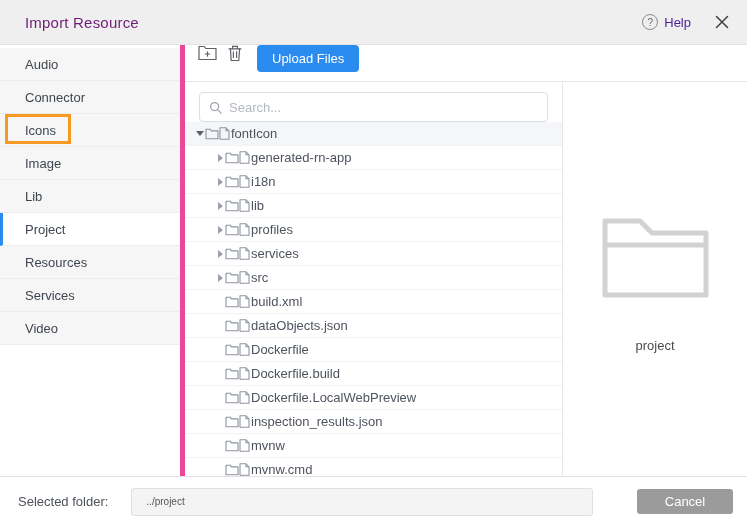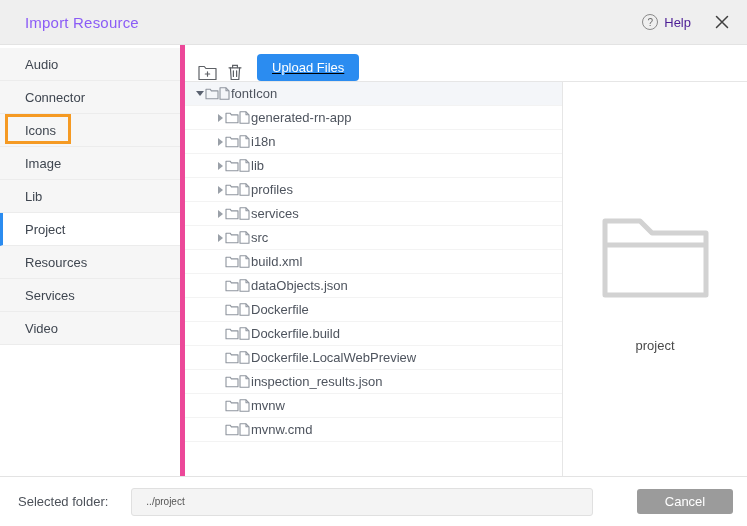--- a/index.html
+++ b/index.html
@@ -3,21 +3,21 @@
 <meta charset="utf-8">
 <style>
   * { margin:0; padding:0; box-sizing:border-box; }
   html,body { background:#fff; }
   body { font-family:"Liberation Sans", sans-serif; }
   .dialog { position:relative; width:747px; height:526px; background:#fff; overflow:hidden; }
 
   
   .hdr { height:45px; background:#efefef; border-bottom:1px solid #e3e3e3;
          display:flex; align-items:center; padding:0 18px 0 25px; }
-  .hdr-title { font-size:15px; color:#8b5cf6; font-weight:500; letter-spacing:.2px;text-align:right; }
+  .hdr-title { font-size:15px; color:#701a75; font-weight:500; letter-spacing:.2px;text-align:right; }
   .hdr-right { margin-left:auto; display:flex; align-items:center; gap:10px; }
   .help-wrap { display:flex; align-items:center; gap:6px; cursor:pointer; margin-right:14px; }
   .help-circle { width:16px; height:16px; border:1px solid #8a8a8a; border-radius:50%;
                  display:flex; align-items:center; justify-content:center;
                  font-size:10px; color:#6b6b6b; }
   .help-circle::before { content:"?"; }
   .help-label { font-size:13px; color:#4c1d95; }
   .close-btn { cursor:pointer; display:flex; align-items:center; }
 
   
@@ -29,21 +29,21 @@
                padding-left:25px; background:#f6f6f6; border-bottom:1px solid #ececec;
                font-size:13px; color:#3f4650; cursor:pointer; }
   .side-item.selected { background:#fff; border-left:3px solid var(--primary-blue,#2b8cf0); padding-left:22px; }
   .hl-box { display:none; position:absolute; left:5px; top:0; width:66px; height:30px;
             border:3px solid var(--highlight-orange,#f59a23); pointer-events:none; }
   .side-item.highlighted .hl-box { display:block; }
 
   
   .main { flex:1; display:flex; flex-direction:column; min-width:0; }
   .toolbar { height:37px; flex:none; border-bottom:1px solid #e6e6e6;
-             display:flex; align-items:flex-end; padding-left:13px; gap:11px;text-decoration:underline; }
+             display:flex; align-items:flex-start; padding-left:13px; gap:11px; }
   .tool-icon { display:flex; align-items:center; cursor:pointer; }
   .upload-btn { margin-left:4px; height:27px; padding:0 15px; background:var(--primary-blue,#2b8cf0);
                 color:#fff; font-size:13px; border:none; border-radius:4px; cursor:pointer;
                 font-family:"Liberation Sans", sans-serif; }
 
   .content-row { flex:1; display:flex; min-height:0; }
 
   
   .tree-panel { width:378px; flex:none; border-right:1px solid #e6e6e6; overflow:hidden;
                 display:flex; flex-direction:column; }
@@ -160,20 +160,29 @@
             <path d="M2.4 3.8 l.8 11.7 h7.6 l.8 -11.7"></path>
             <path d="M5.4 6.8 v5.6 M8.6 6.8 v5.6"></path>
           </svg>
         </span>
         <button class="upload-btn">Upload Files</button>
       </div>
 
       <div class="content-row">
 
         <div class="tree-panel">
+          <div class="search-wrap">
+            <span style="display:flex;">
+              <svg width="13" height="13" viewBox="0 0 14 14" fill="none" stroke="#9aa0a6" stroke-width="1.3">
+                <circle cx="6" cy="6" r="4.3"></circle>
+                  <path d="M9.3 9.3 L13 13" stroke-linecap="round"></path>
+              </svg>
+            </span>
+            <input class="search-input" type="text" placeholder="Search..." style="">
+          </div>
           <div class="tree">
 
           <div class="tree-row folder lvl0 expanded">
                 <span class="arrow"></span>
                 <span class="tree-ico">
                   <span class="folder-glyph" style="display:flex;">
                     <svg width="14" height="12" viewBox="0 0 14 12" fill="none" stroke="#8f959e" stroke-width="1.1" stroke-linejoin="round">
                       <path d="M1 10.8 V1.2 h4.1 l1.3 1.7 H13 v7.9 z"></path>
                     </svg>
                   </span>

